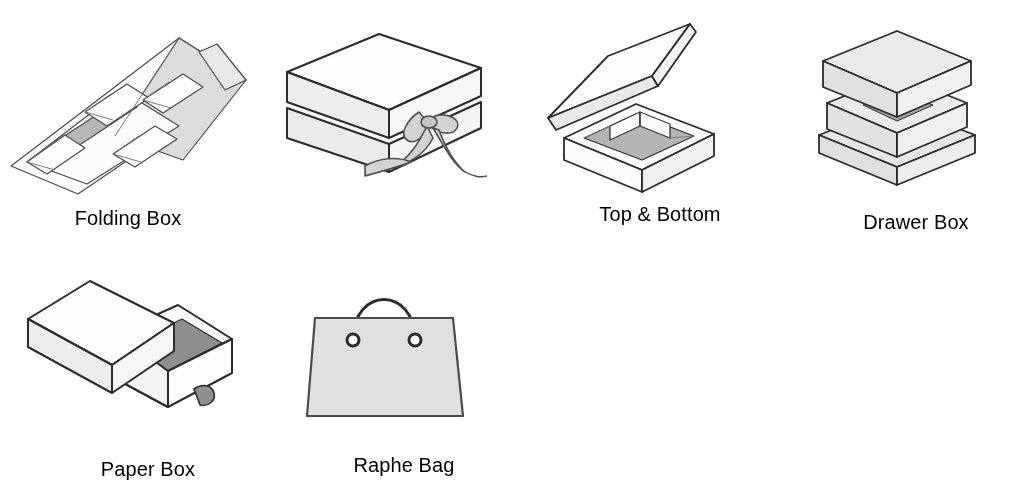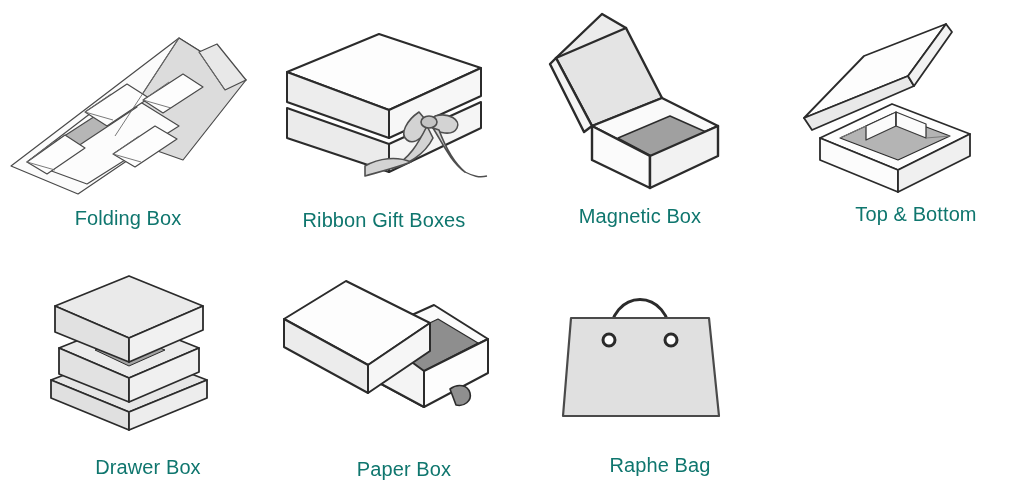--- a/index.html
+++ b/index.html
@@ -40,21 +40,21 @@
 
   
   .row-top .art { height: 200px; padding-top: 6px; }
   
   .row-bot .art { height: 192px; padding-top: 8px; }
 
   .caption {
     font-size: 20px;
     line-height: 1;
     letter-spacing: 0.1px;
-    color: #0f766e;
+    color: #000000;
     white-space: nowrap;
     text-align: center;
   }
   .row-top .caption { margin-top: 2px; }
   .row-bot .caption { margin-top: 6px; margin-left: 40px; }
   
   .cell-packaging-box .caption { margin-top: 8px; }
   .cell-paper-bag .caption { margin-top: 10px; }
   .cell-raphe-box .caption { margin-top: 12px; }
   .cell-drawer-box .caption { margin-top: 14px; }
@@ -128,46 +128,22 @@
           <path d="M158,110 C150,126 140,144 122,152 C138,150 156,138 164,122 Z"></path>
           <path d="M164,112 C174,128 182,146 196,156 C184,146 176,130 170,114 Z"></path>
           <path d="M96,150 C110,142 128,140 142,146 C126,152 110,156 96,160 Z"></path>
           <ellipse cx="160" cy="106" rx="8" ry="6" fill="#c4c4c4"></ellipse>
         </g>
         <g stroke="#4f4f4f" stroke-width="1.3" fill="none">
           <path d="M196,156 C204,160 210,162 218,160"></path>
         </g>
       </svg>
     </div>
-    <div class="caption">Ribbon Gift Boxes</div>
-  </div>
-
-  <div class="cell row-top cell-magnetic-box">
-    <div class="art">
-      <svg width="200" height="200" viewBox="0 0 200 200">
-        <g stroke="#2b2b2b" stroke-width="2.4" stroke-linejoin="round">
-
-          <polygon points="16,52 62,8 86,22 42,62" fill="#ececec"></polygon>
-
-          <polygon points="16,52 86,22 122,92 52,120" fill="#e4e4e4"></polygon>
-
-          <polygon points="16,52 52,120 44,126 10,58" fill="#f4f4f4"></polygon>
-
-          <polygon points="52,120 122,92 178,120 110,150" fill="#fafafa"></polygon>
-
-          <polygon points="78,132 130,110 166,126 112,150" fill="#a0a0a0" stroke-width="1.4"></polygon>
-
-          <polygon points="52,120 110,150 110,182 52,154" fill="#fbfbfb"></polygon>
-
-          <polygon points="110,150 178,120 178,150 110,182" fill="#f2f2f2"></polygon>
-        </g>
-      </svg>
-    </div>
-    <div class="caption">Magnetic Box</div>
-  </div>
+  </div>
+
 
 
   <div class="cell row-bot cell-top-bottom">
     <div class="art">
       <svg width="200" height="180" viewBox="0 0 200 180">
         <g stroke="#2b2b2b" stroke-width="1.8" stroke-linejoin="round">
 
           <polygon points="8,104 68,42 150,10 112,62" fill="#fdfdfd"></polygon>
 
           <polygon points="8,104 112,62 118,72 16,116" fill="#e9e9e9"></polygon>

